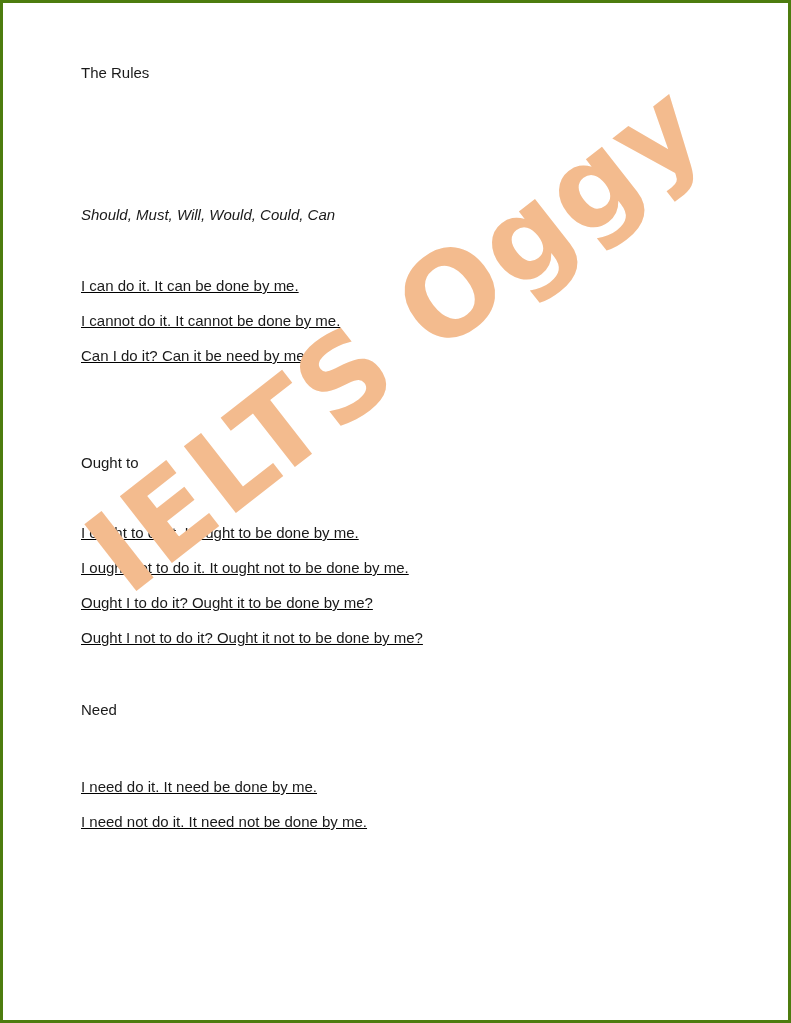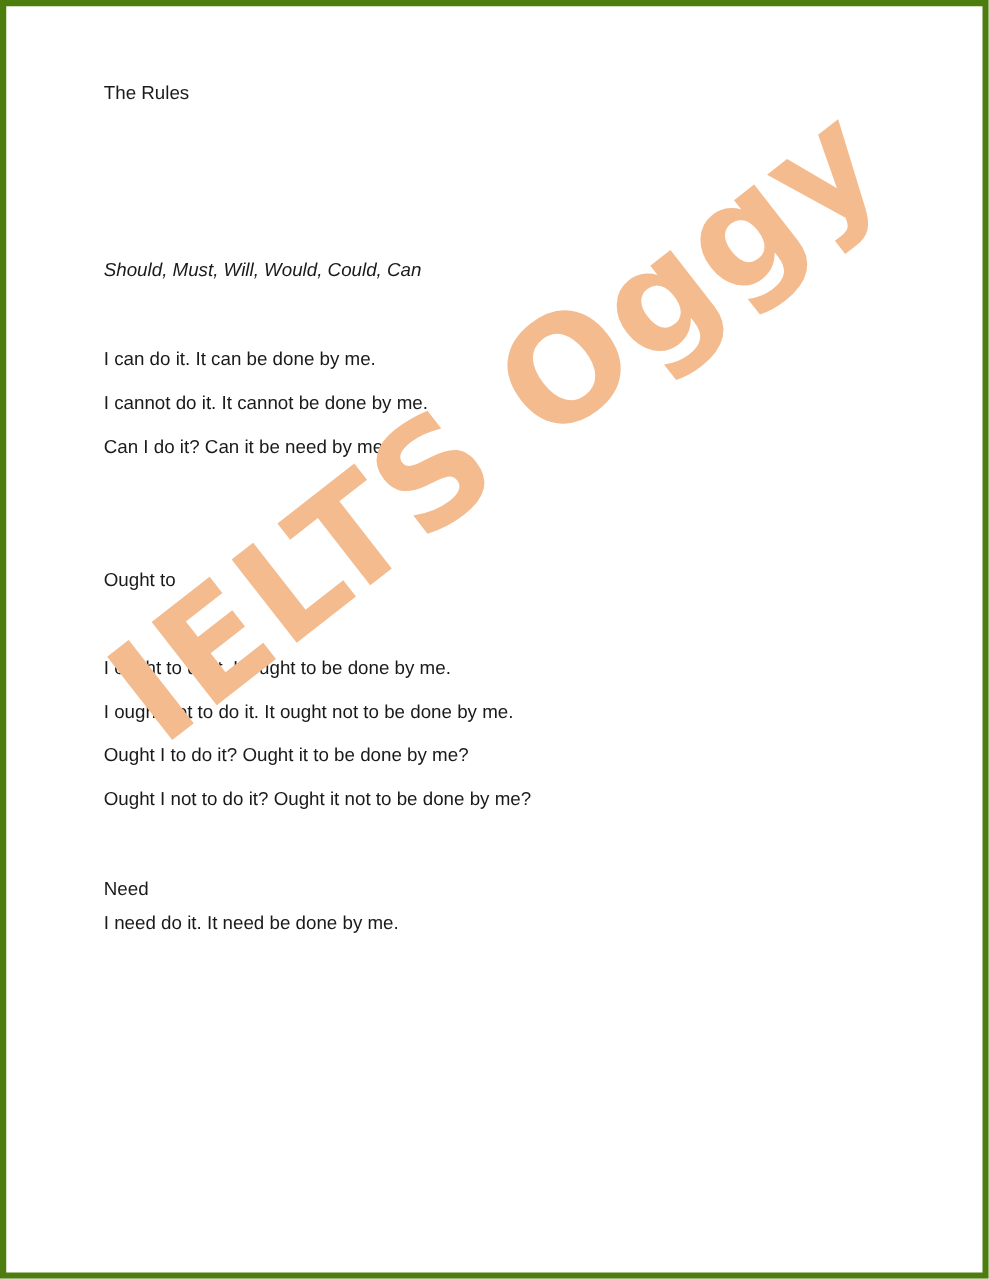--- a/index.html
+++ b/index.html
@@ -8,21 +8,21 @@
     background: #ffffff;
   }
   body {
     font-family: "Liberation Sans", sans-serif;
   }
   .page {
     position: relative;
     width: 791px;
     height: 1023px;
     background: #ffffff;
-    border: 5px solid #4d7c0f;
+    border: 3px solid #4d7c0f;
     box-sizing: border-box;
     overflow: hidden;
   }
   .doc-body {
     position: absolute;
     left: 78px;
     top: 0;
     width: 640px;
     height: 100%;
   }
@@ -46,33 +46,34 @@
   }
   .modal-list {
     position: absolute;
     top: 204px;
     left: 0;
     font-style: italic;
   }
   .block {
     position: absolute;
     left: 0;
+    text-decoration: underline;
   }
   .block .line {
     margin-bottom: 20px;
   }
   .section-label {
     position: absolute;
     left: 0;
   }
   .b1 { top: 275px; }
   .lbl-ought { top: 452px; }
   .b2 { top: 522px; }
   .lbl-need { top: 699px; }
-  .b3 { top: 726px; }
+  .b3 { top: 776px; }
 
   .watermark {
     position: absolute;
     left: 60px;
     top: 195px;
     width: 640px;
     height: 560px;
     pointer-events: none;
   }
   .watermark span {
@@ -113,20 +114,21 @@
       <div class="line">I ought to do it. It ought to be done by me.</div>
       <div class="line">I ought not to do it. It ought not to be done by me.</div>
       <div class="line">Ought I to do it? Ought it to be done by me?</div>
       <div class="line">Ought I not to do it? Ought it not to be done by me?</div>
     </div>
 
     <div class="line section-label lbl-need">Need</div>
 
     <div class="block b3">
       <div class="line">I need do it. It need be done by me.</div>
+      <div class="line">I need not do it. It need not be done by me.</div>
     </div>
 
   </div>
 
   <div class="watermark">
     <span>IELTS Oggy</span>
   </div>
 
 </div>
 

